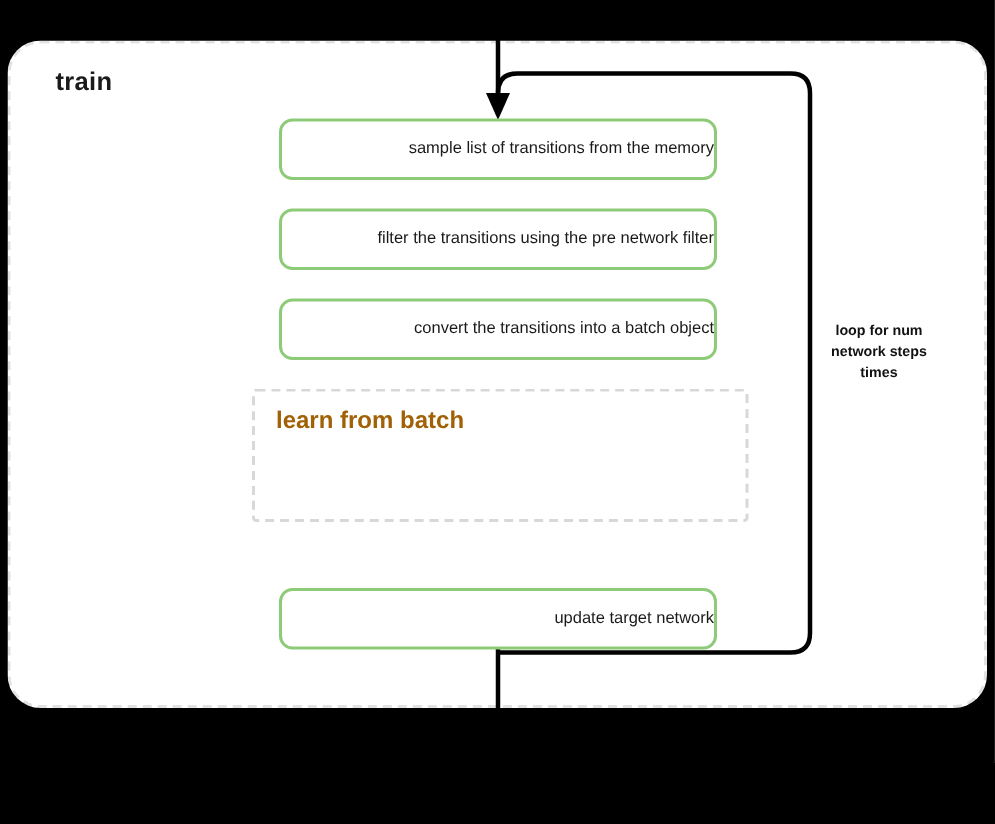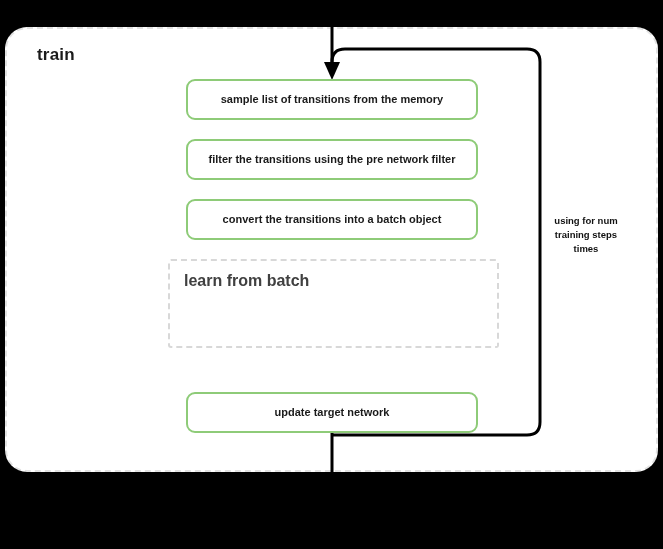--- a/index.html
+++ b/index.html
@@ -46,22 +46,21 @@
     position: absolute;
     left: 186px;
     width: 292px;
     height: 41px;
     box-sizing: border-box;
     background: #ffffff;
     border: 2.5px solid #8ecb78;
     border-radius: 9px;
     display: flex;
     align-items: center;
-    justify-content: center;
-    font-weight: bold;
+    justify-content: flex-end;
   }
   .proc-label {
     font-size: 11px;
     color: #1a1a1a;
     line-height: 1.2;
     text-align: center;
     white-space: nowrap;
   }
   #box-sample  { top: 79px; }
   #box-filter  { top: 139px; }
@@ -80,21 +79,21 @@
     border: 2px dashed #d8d8d8;
     border-radius: 3px;
   }
   #learn-title {
     position: absolute;
     left: 14px;
     top: 8px;
     width: 150px;
     font-size: 16px;
     font-weight: bold;
-    color: #404040;
+    color: #a16207;
     line-height: 1.45;
   }
   
   #loop-label {
     position: absolute;
     left: 546px;
     top: 214px;
     width: 80px;
     text-align: center;
     font-size: 9.5px;
@@ -145,15 +144,15 @@
   </div>
 
   <div id="learn-box">
     <div id="learn-title">learn from batch</div>
   </div>
 
   <div class="proc-box" id="box-update">
     <span class="proc-label">update target network</span>
   </div>
 
-  <div id="loop-label">using for num training steps times</div>
+  <div id="loop-label">loop for num network steps times</div>
 
 </div>
 
 </body></html>

